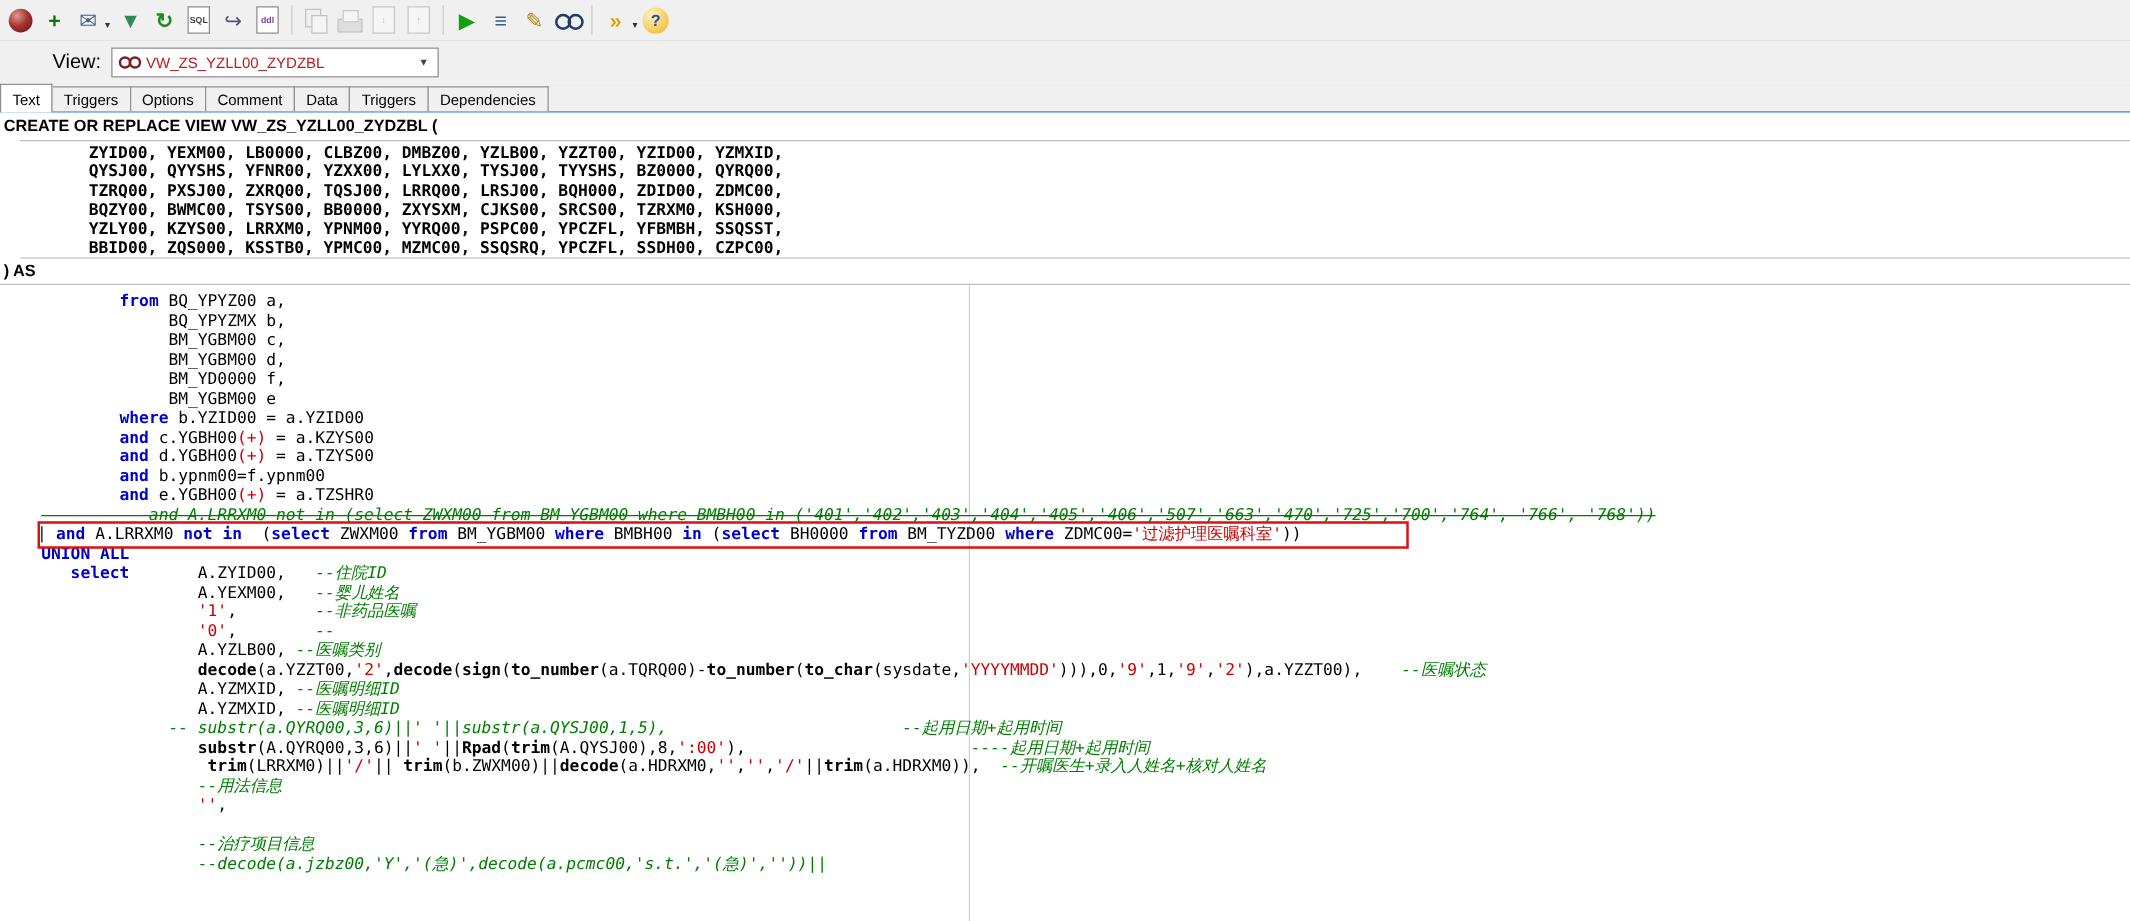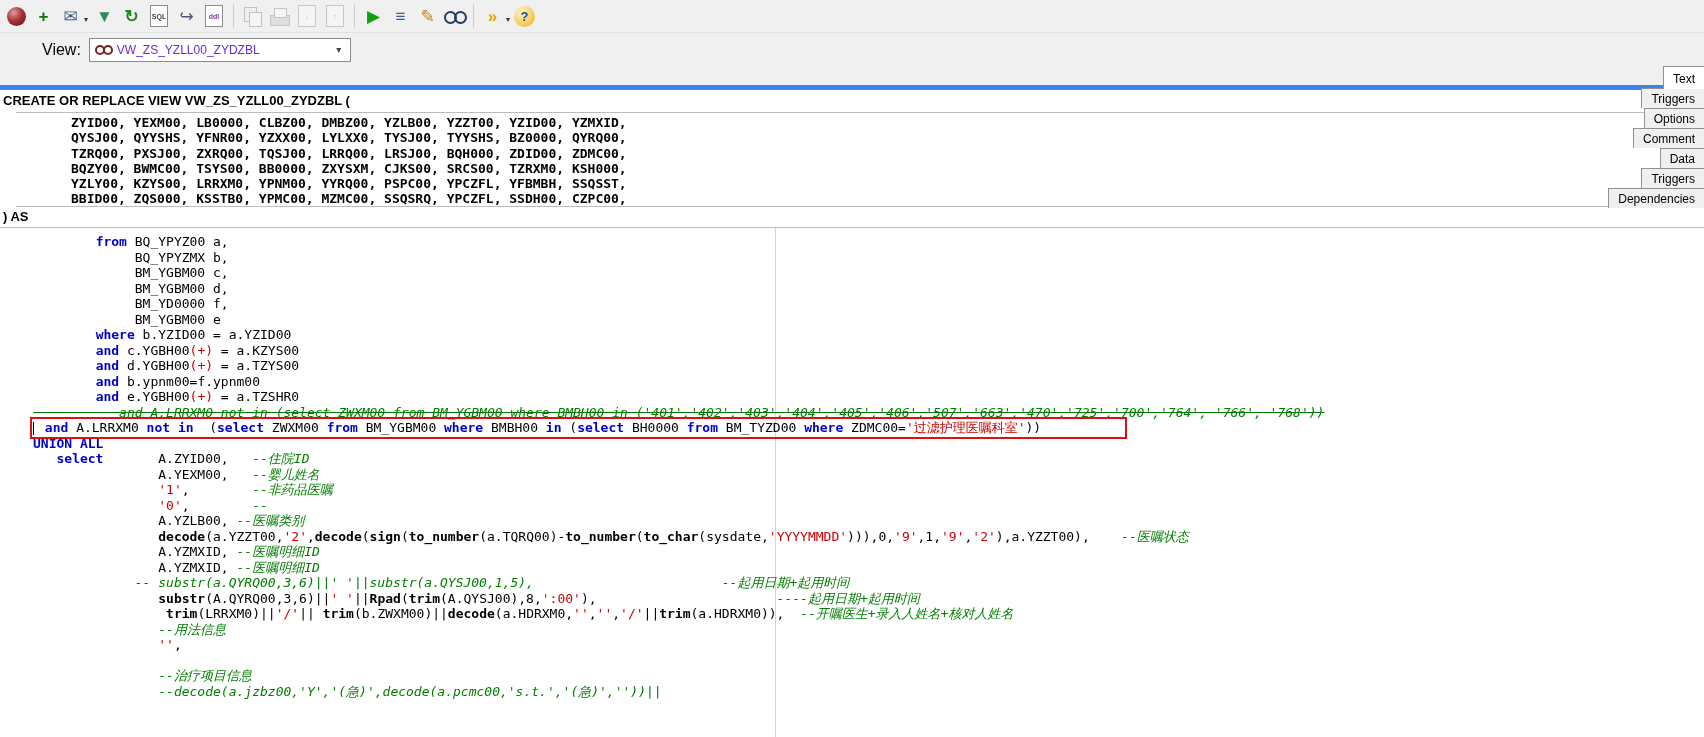--- a/index.html
+++ b/index.html
@@ -28,26 +28,26 @@
   .tb-sep { width: 1px; height: 24px; background: #cccccc; margin: 0 4px; flex: 0 0 auto; }
   .tb-caret { font-size: 8px; color: #333; margin: 6px 2px 0 -1px; flex: 0 0 auto; }
 
   
   .viewbar { height: 33px; background: #f0f0f0; display: flex; align-items: center; }
   .viewlabel { margin-left: 42px; font-size: 16px; color: #000; }
   .combo { margin-left: 8px; width: 262px; height: 24px; background: #fff; border: 1px solid #8a8a8a; display: flex; align-items: center; position: relative; }
   .mini-glasses { margin-left: 5px; width: 17px; height: 11px; position: relative; flex: 0 0 auto; }
   .mini-glasses::before, .mini-glasses::after { content: ""; position: absolute; top: 1px; width: 6px; height: 6px; border: 2px solid #7a2020; border-radius: 50%; }
   .mini-glasses::before { left: 0; } .mini-glasses::after { left: 8px; }
-  .combo-text { margin-left: 5px; font-size: 12px; color: #6d28d9; white-space: nowrap; }
+  .combo-text { margin-left: 5px; font-size: 12px; color: #b91c1c; white-space: nowrap; }
   .combo-btn { position: absolute; right: 1px; top: 1px; bottom: 1px; width: 20px; display: flex; align-items: center; justify-content: center; background: #fff; }
   .combo-arrow { font-size: 10px; color: #444; }
 
   
-  .tabs { height: 24px; background: #f0f0f0; display: flex; align-items: flex-end; border-bottom: 5px solid #3b82f6; position: relative; flex-direction: column; }
+  .tabs { height: 24px; background: #f0f0f0; display: flex; align-items: flex-end; border-bottom: 1px solid #3b82f6; position: relative; }
   .tab { font-size: 12px; padding: 3px 9px; background: #f0f0f0; border: 1px solid #919191; border-bottom: none; margin-right: -1px; height: 20px; white-space: nowrap; }
   .tab.active { background: #fff; height: 23px; margin-bottom: -1px; z-index: 2; padding-top: 5px; }
 
   
   .defheader { height: 22px; line-height: 22px; font-weight: bold; font-size: 13px; padding-left: 3px; background: #fff; white-space: pre; }
   .colpanel { height: 95px; border-top: 1px solid #bcbcbc; border-bottom: 1px solid #bcbcbc; padding: 2px 0 0 55px; background: #fff;
     font-family: "DejaVu Sans Mono", monospace; font-size: 13px; font-weight: bold; line-height: 15.3px; overflow: hidden; margin-left: 16px; }
   .colline { white-space: pre; height: 15.3px; color: #000; }
   .asline { height: 20px; line-height: 20px; font-weight: bold; font-size: 13px; padding-left: 3px; background: #fff; white-space: pre; }
 

